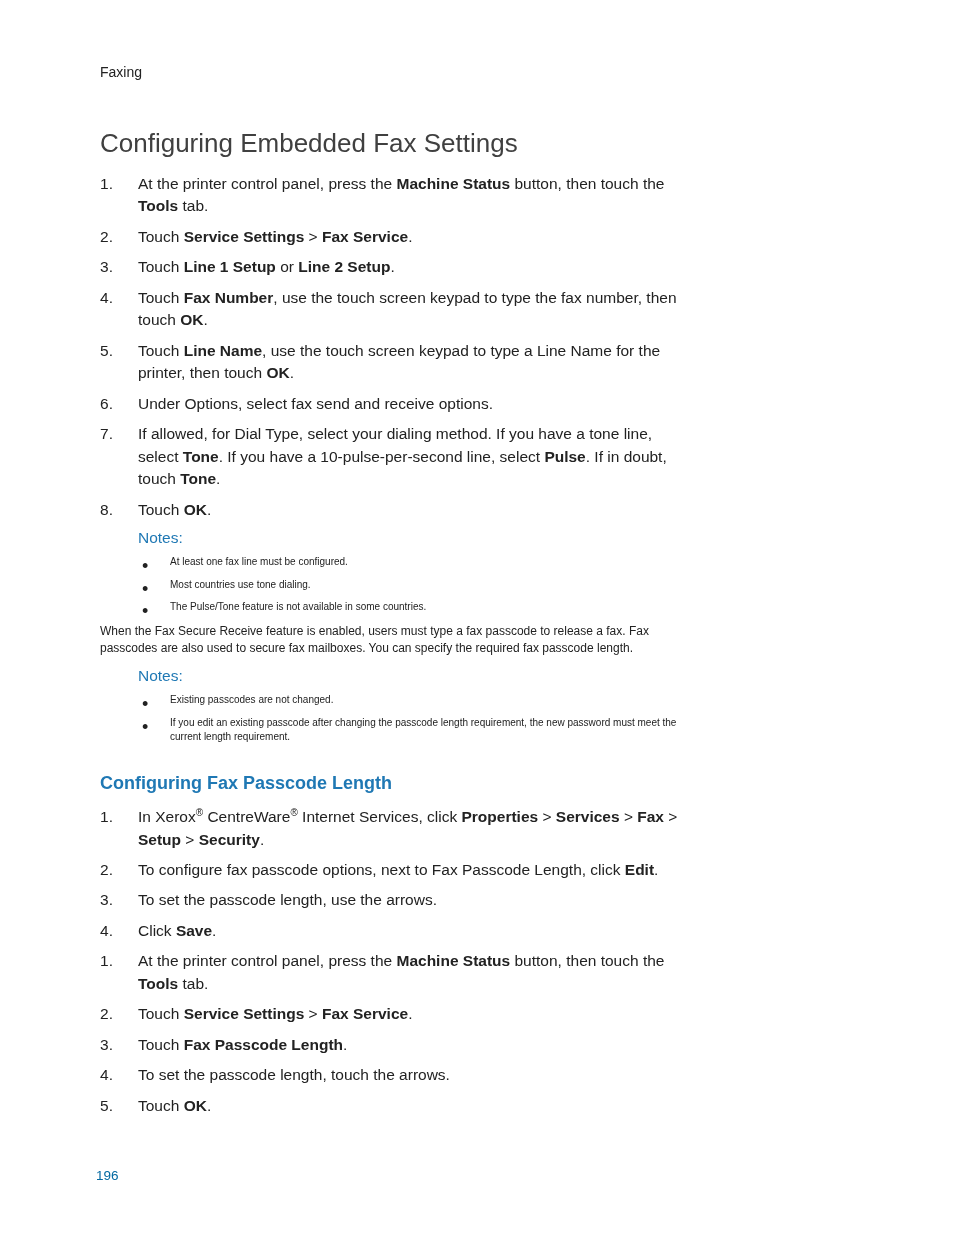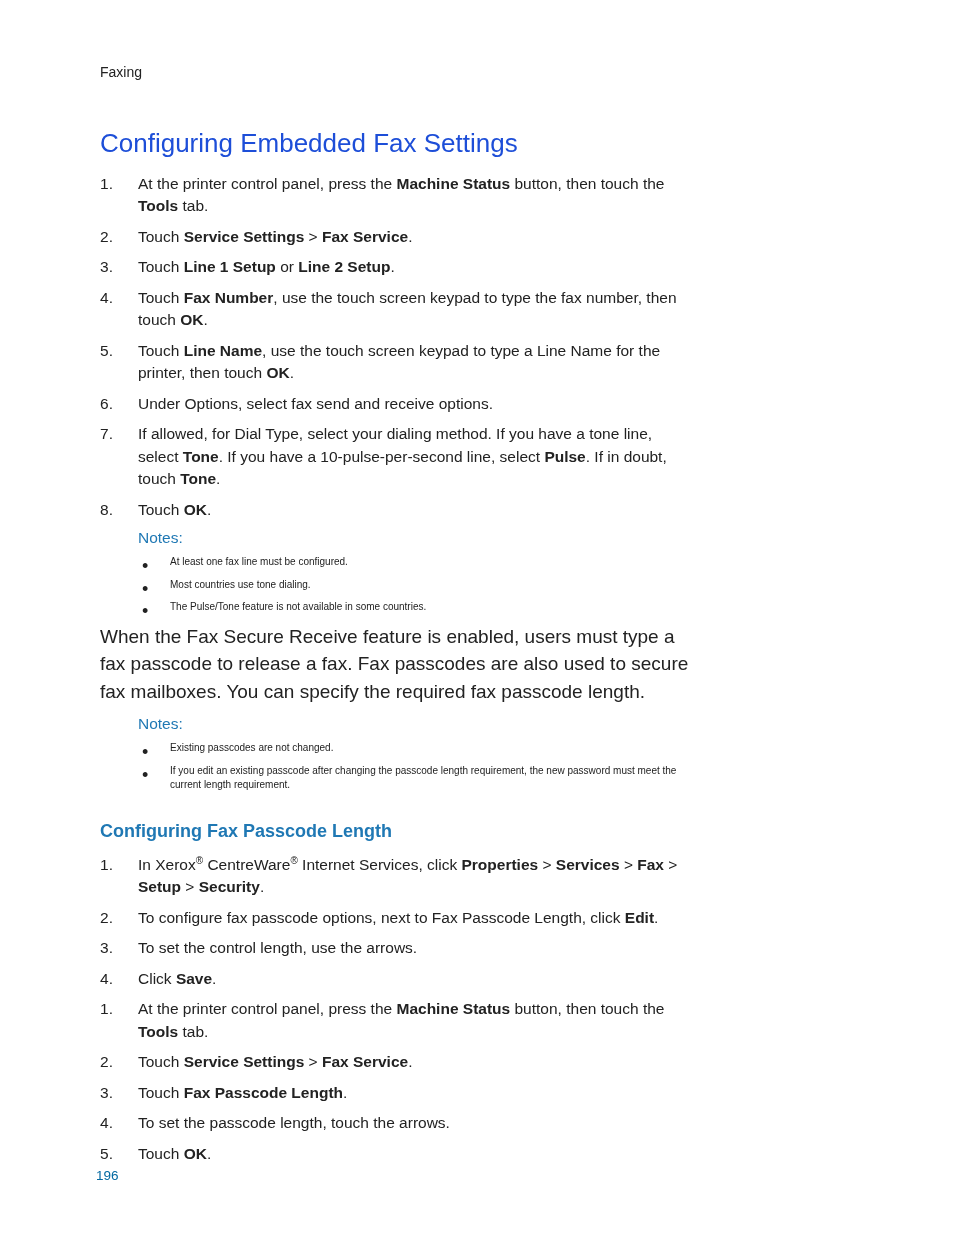--- a/index.html
+++ b/index.html
@@ -16,21 +16,21 @@
     width: 796px;
     min-height: 1235px;
     position: relative;
   }
   .header-label {
     font-size: 14px;
     color: #222;
     margin-bottom: 48px;
   }
   h1.blue {
-    color: #1d4ed8;
+    color: #404040;
     font-weight: 400;
     font-size: 26px;
     margin: 0 0 14px 0;
   }
   h2.blue {
     color: #1f78b4;
     font-weight: 600;
     font-size: 18px;
     margin: 28px 0 12px 0;
   }
@@ -81,21 +81,21 @@
     top: 0;
     font-size: 18px;
     line-height: 1.3;
   }
   .notes-label {
     color: #1f78b4;
     font-size: 15.5px;
     margin: 6px 0 8px 38px;
   }
   p.para {
-    font-size: 19px;
+    font-size: 12px;
     line-height: 1.45;
     margin: 0 0 10px 0;
   }
   b { font-weight: 700; }
   sup { font-size: 10px; vertical-align: super; }
   .footer {
     position: absolute;
     bottom: 52px;
     left: 96px;
     right: 100px;
@@ -142,21 +142,21 @@
   <div class="notes-label">Notes:</div>
   <ul class="bullets">
     <li>Existing passcodes are not changed.</li>
     <li>If you edit an existing passcode after changing the passcode length requirement, the new password must meet the current length requirement.</li>
   </ul>
 
   <h2 class="blue">Configuring Fax Passcode Length</h2>
   <ol>
     <li><span>In Xerox</span><sup>®</sup><span> CentreWare</span><sup>®</sup><span> Internet Services, click </span><b>Properties</b><span> &gt; </span><b>Services</b><span> &gt; </span><b>Fax</b><span> &gt; </span><b>Setup</b><span> &gt; </span><b>Security</b><span>.</span></li>
     <li><span>To configure fax passcode options, next to Fax Passcode Length, click </span><b>Edit</b><span>.</span></li>
-    <li><span>To set the control length, use the arrows.</span></li>
+    <li><span>To set the passcode length, use the arrows.</span></li>
     <li><span>Click </span><b>Save</b><span>.</span></li>
   </ol>
 
   <ol>
     <li><span>At the printer control panel, press the </span><b>Machine Status</b><span> button, then touch the </span><b>Tools</b><span> tab.</span></li>
     <li><span>Touch </span><b>Service Settings</b><span> &gt; </span><b>Fax Service</b><span>.</span></li>
     <li><span>Touch </span><b>Fax Passcode Length</b><span>.</span></li>
     <li><span>To set the passcode length, touch the arrows.</span></li>
     <li><span>Touch </span><b>OK</b><span>.</span></li>
   </ol>

